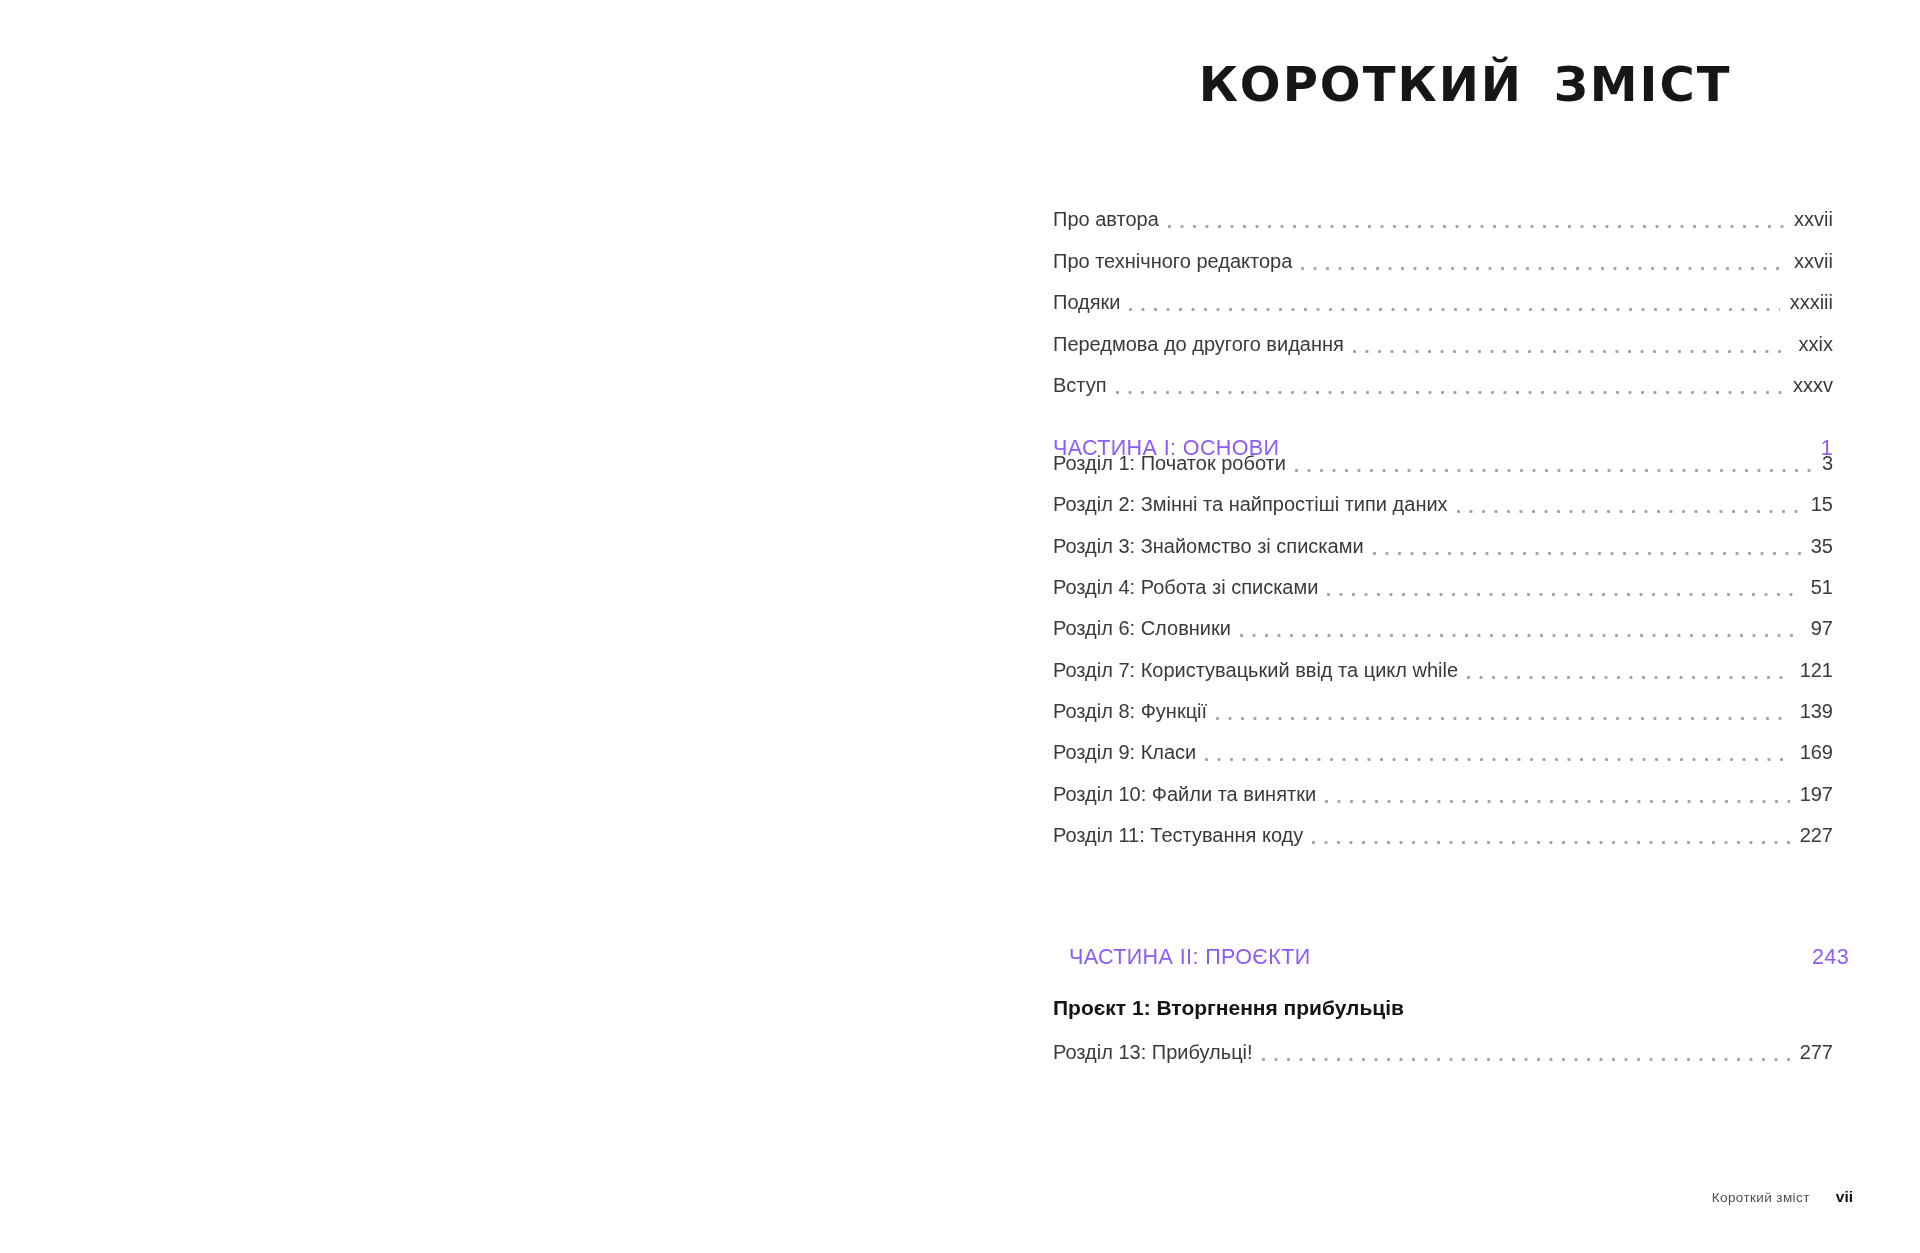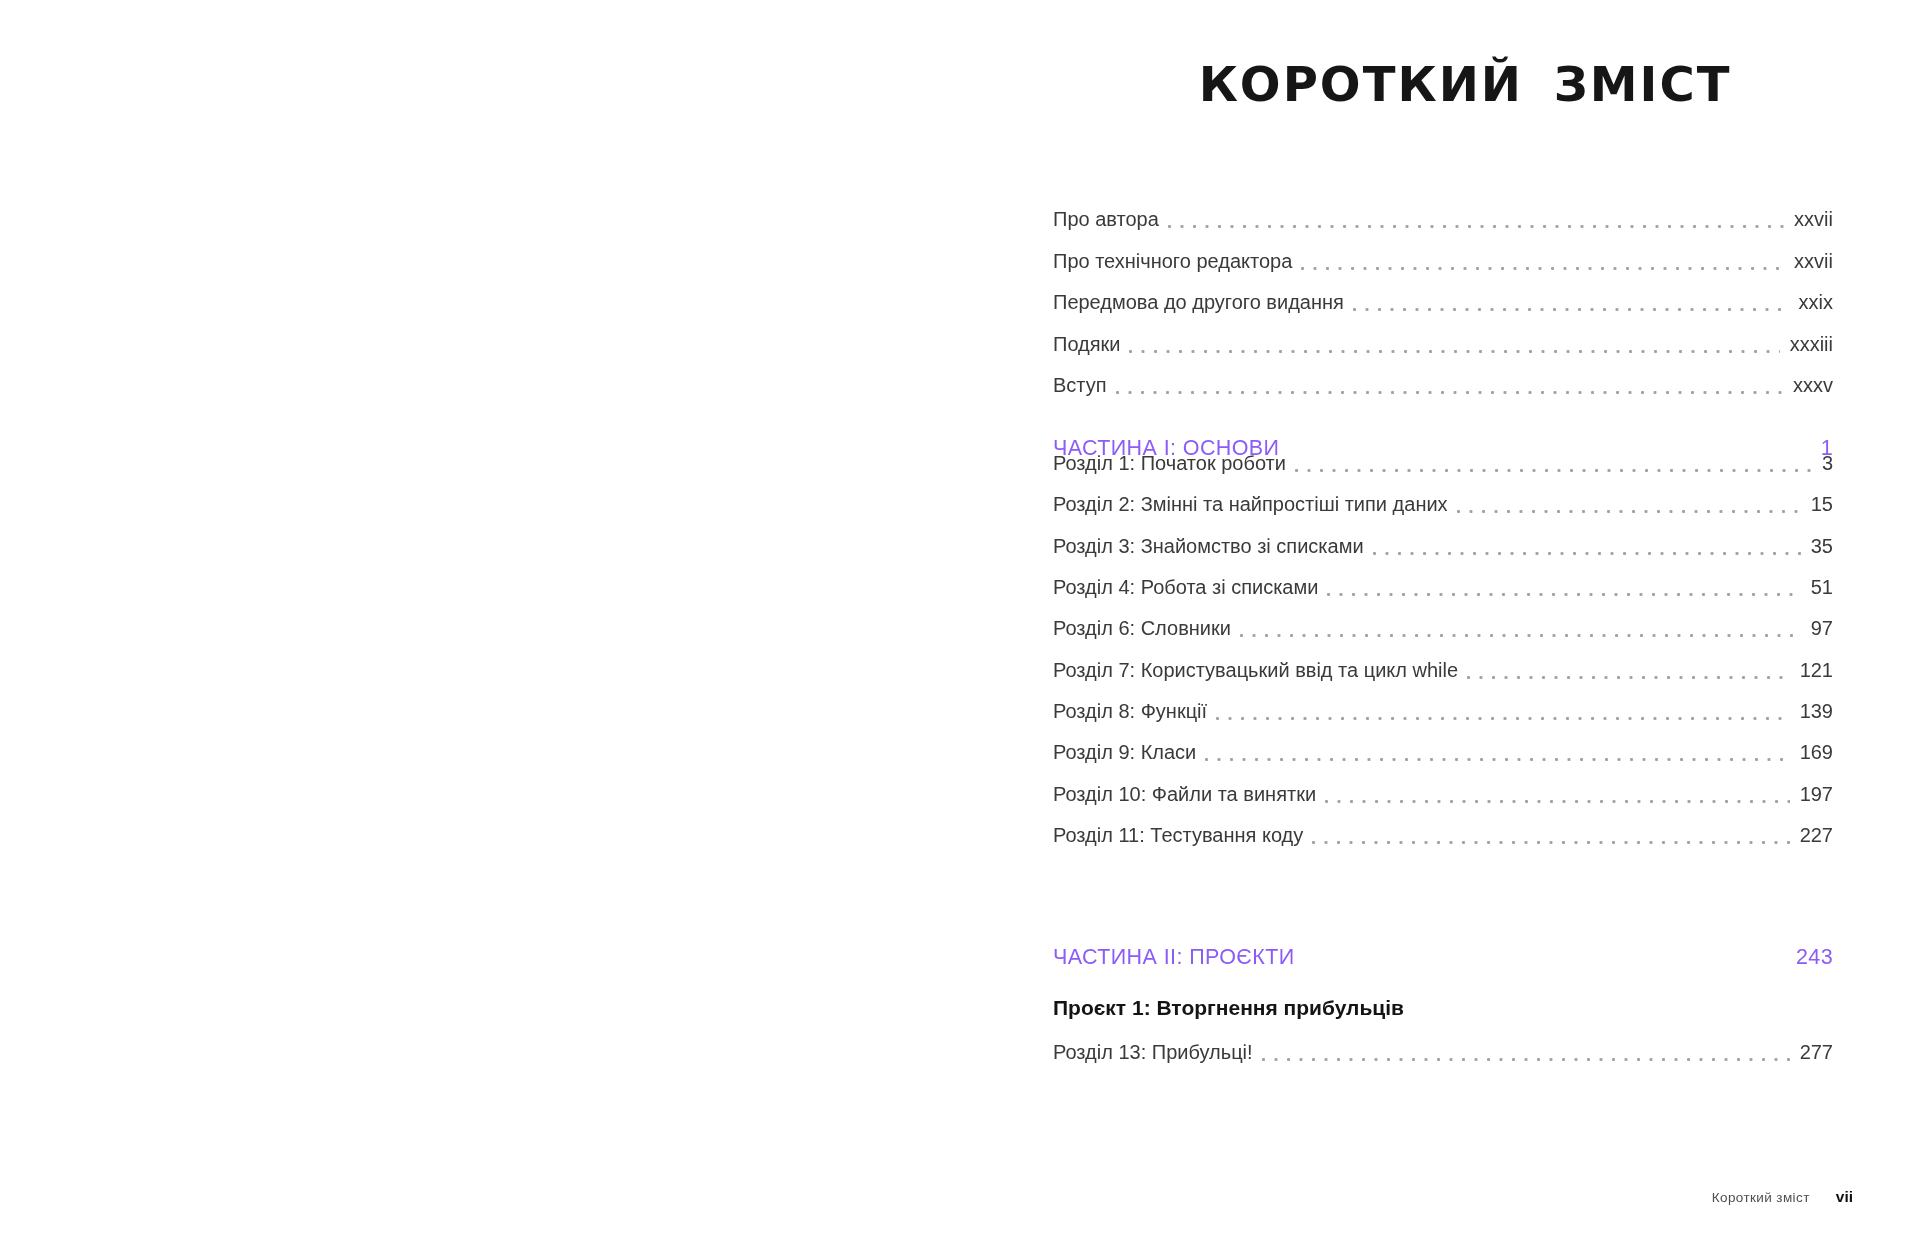--- a/index.html
+++ b/index.html
@@ -28,21 +28,21 @@
     white-space: nowrap;
   }
   .section {
     position: absolute;
     left: 1053px;
     width: 780px;
   }
   .sec-front   { top: 199px; }
   .sec-p1head  { top: 430px; }
   .sec-p1ch    { top: 443px; }
-  .sec-p2head  { top: 939px; }
+  .sec-p2head  { top: 939px; margin-left: 16px; }
   .sec-proj    { top: 990px; }
   .sec-p2ch    { top: 1031px; }
 
   .row {
     display: flex;
     align-items: center;
     font-size: 20px;
     color: #3a3a3a;
     height: 41.5px;
   }
@@ -115,28 +115,28 @@
       <span class="lbl">Про автора</span>
       <span class="leader"></span>
       <span class="num">xxvii</span>
     </div>
     <div class="row">
       <span class="lbl">Про технічного редактора</span>
       <span class="leader"></span>
       <span class="num">xxvii</span>
     </div>
     <div class="row">
+      <span class="lbl">Подяки</span>
+      <span class="leader"></span>
+      <span class="num">xxxiii</span>
+    </div>
+    <div class="row">
       <span class="lbl">Передмова до другого видання</span>
       <span class="leader"></span>
       <span class="num">xxix</span>
-    </div>
-    <div class="row">
-      <span class="lbl">Подяки</span>
-      <span class="leader"></span>
-      <span class="num">xxxiii</span>
     </div>
     <div class="row">
       <span class="lbl">Вступ</span>
       <span class="leader"></span>
       <span class="num">xxxv</span>
     </div>
   </div>
 
   <div class="section sec-p1head">
     <div class="row part-row">

